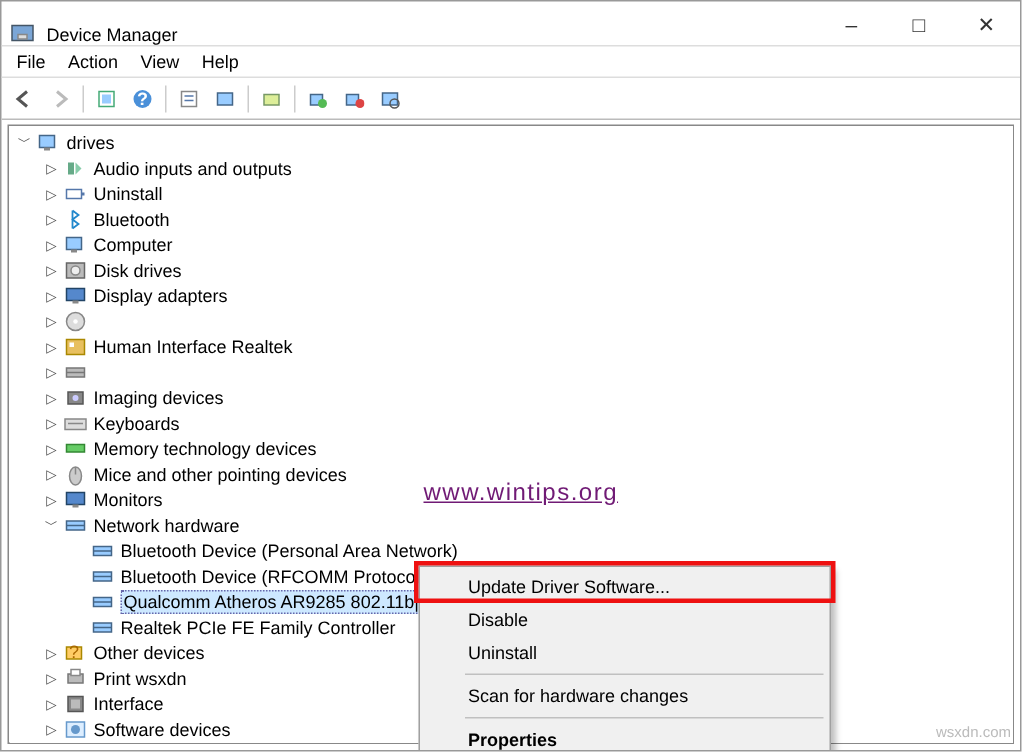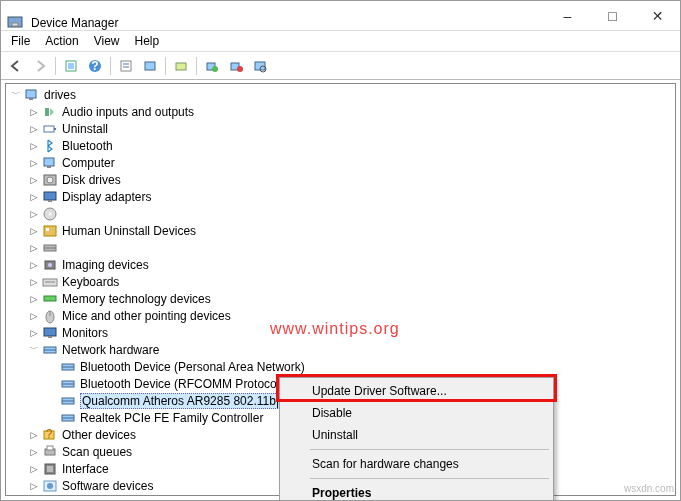--- a/index.html
+++ b/index.html
@@ -20,21 +20,21 @@
 .nicon { width: 16px; height: 16px; display:inline-flex; align-items:center; justify-content:center; margin-right:4px; }
 .nlabel { font-size: 12px; }
 .indent1 { padding-left: 18px; }
 .indent2 { padding-left: 36px; }
 .selected .nlabel { background: #cde8ff; border:1px dotted #66a; padding:0 1px;}
 .ctxmenu { position:absolute; left:278px; top:376px; width:275px; background:#f0f0f0; border:1px solid #a0a0a0; box-shadow:3px 3px 4px rgba(0,0,0,0.25); padding:2px; z-index:5;}
 .ctxmenu .citem { height:22px; display:flex; align-items:center; padding-left:30px; font-size:12px; }
 .ctxmenu .csep { height:1px; background:#c0c0c0; margin:3px 2px 3px 28px; }
 .ctxmenu .bold { font-weight:bold; }
 .highlight-border { position:absolute; left:275px; top:373px; width:281px; height:28px; border:3px solid #e11; z-index:10; pointer-events:none;}
-.watermark { position:absolute; left:264px; top:236px; font-size:16px; color:#ef4444; letter-spacing:1px; z-index:1; pointer-events:none;}
+.watermark { position:absolute; left:276px; top:236px; font-size:16px; color:#701a75; letter-spacing:1px; z-index:1; pointer-events:none;text-decoration:underline;}
 .wsx { position:absolute; right:6px; bottom:6px; font-size:10px; color:#bbb; z-index:1;}
 svg { display:block; }
 ::-webkit-scrollbar { width:17px; background:#f0f0f0;}
 ::-webkit-scrollbar-thumb { background:#c2c2c2; border:1px solid #aaa;}
 </style>
 </head>
 <body>
 
 <div class="titlebar">
   <span class="icon">
@@ -201,21 +201,21 @@
         </span>
       </div>
       <div class="node indent1">
         <span class="exp">▷</span>
         <span class="nicon">
           <svg width="16" height="16">
             <rect x="2" y="3" width="12" height="10" fill="#e8c060" stroke="#a80"></rect>
             <rect x="4" y="5" width="3" height="3" fill="#fff"></rect>
           </svg>
         </span>
-        <span class="nlabel">Human Uninstall Devices</span>
+        <span class="nlabel">Human Interface Realtek</span>
       </div>
       <div class="node indent1">
         <span class="exp">▷</span>
         <span class="nicon">
           <svg width="16" height="16">
             <rect x="2" y="5" width="12" height="6" fill="#bbb" stroke="#777"></rect>
             <line x1="2" y1="8" x2="14" y2="8" stroke="#777"></line>
           </svg>
         </span>
       </div>
@@ -329,21 +329,21 @@
         <span class="nlabel">Other devices</span>
       </div>
       <div class="node indent1">
         <span class="exp">▷</span>
         <span class="nicon">
           <svg width="16" height="16">
             <rect x="3" y="5" width="10" height="6" fill="#bbb" stroke="#777"></rect>
             <rect x="5" y="2" width="6" height="4" fill="#fff" stroke="#888"></rect>
           </svg>
         </span>
-        <span class="nlabel">Scan queues</span>
+        <span class="nlabel">Print wsxdn</span>
       </div>
       <div class="node indent1">
         <span class="exp">▷</span>
         <span class="nicon">
           <svg width="16" height="16">
             <rect x="3" y="3" width="10" height="10" fill="#888" stroke="#555"></rect>
             <rect x="5" y="5" width="6" height="6" fill="#bbb"></rect>
           </svg>
         </span>
         <span class="nlabel">Interface</span>

